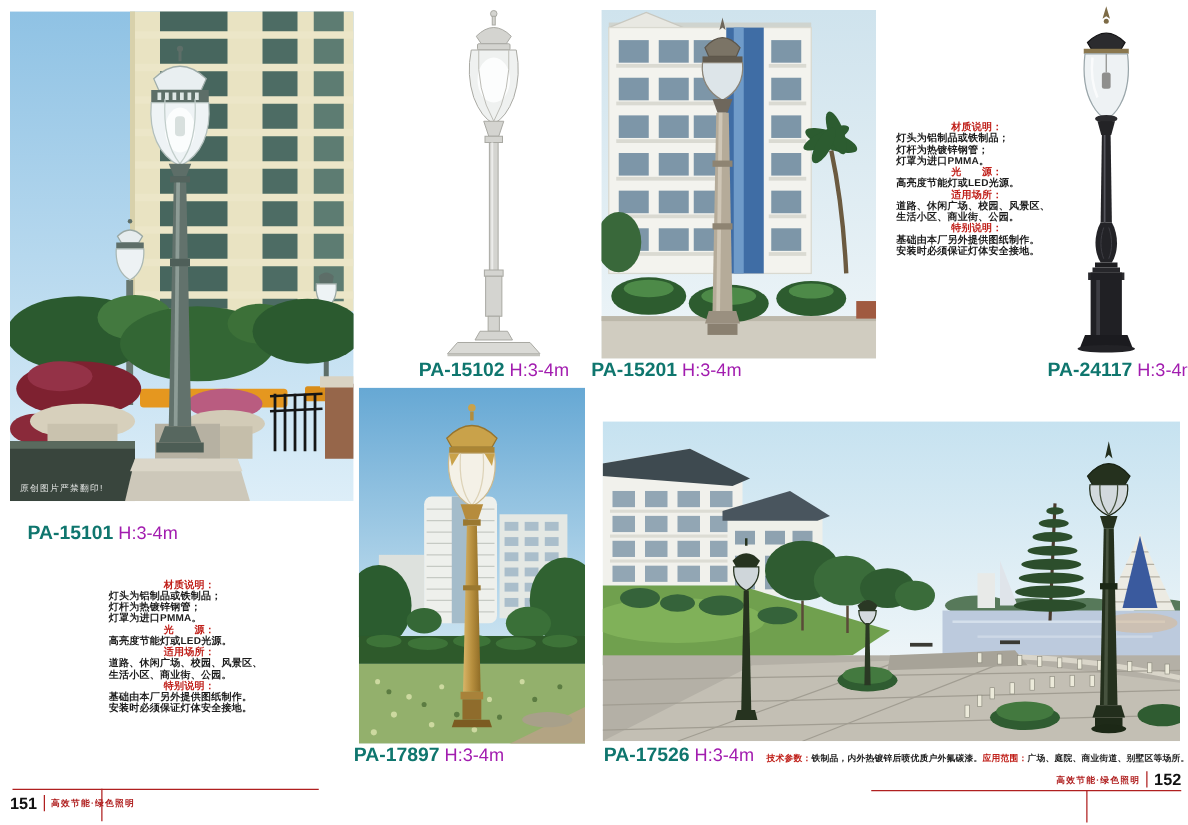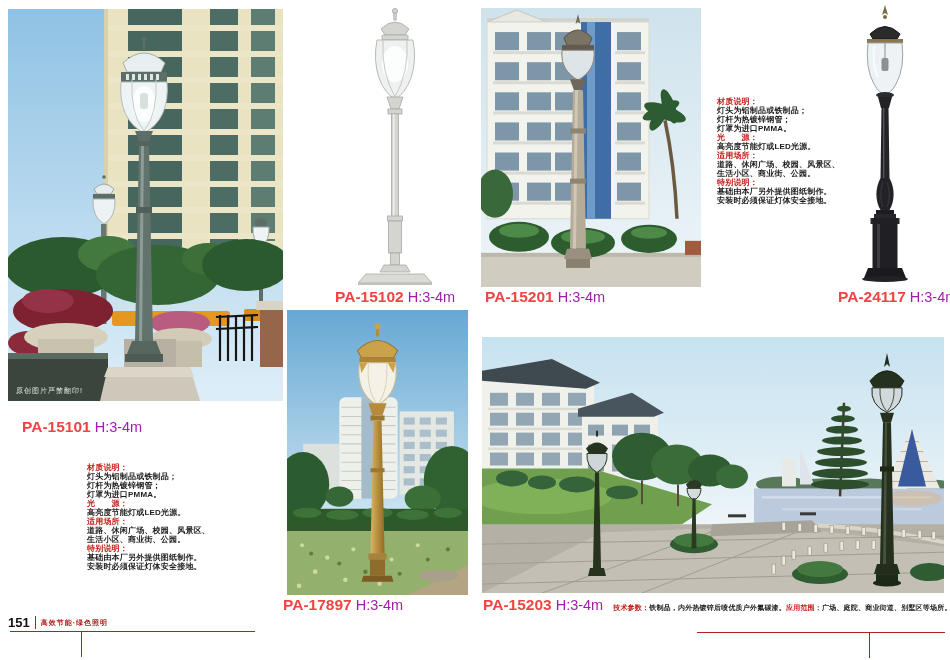--- a/index.html
+++ b/index.html
@@ -3,27 +3,27 @@
 <meta charset="utf-8">
 <style>
   html,body{margin:0;padding:0;background:#ffffff;}
   .page{position:relative;width:950px;height:660px;background:#ffffff;overflow:hidden;
         font-family:"Liberation Sans",sans-serif;}
   .photo{position:absolute;overflow:hidden;}
   .photo svg{display:block;width:100%;height:100%;}
   .fig{position:absolute;}
   .fig svg{display:block;width:100%;height:100%;}
   .plabel{position:absolute;white-space:nowrap;line-height:18px;}
-  .plabel .model{color:#ef4444;font-weight:bold;font-size:15.5px;}
+  .plabel .model{color:#0f766e;font-weight:bold;font-size:15.5px;}
   .plabel .h{color:#a21caf;font-size:14.5px;margin-left:4px;}
   .watermark{position:absolute;left:8px;top:377px;font-size:7px;color:rgba(255,255,255,.85);
              letter-spacing:1px;}
   .spec{position:absolute;font-size:8px;line-height:9px;font-weight:bold;color:#1c1c1c;
         letter-spacing:.2px;}
-  .spec .sh{color:#c0201a;}
+  .spec .sh{color:#c0201a;margin-left:44px;}
   .notes{font-size:7px;font-weight:bold;color:#222;margin-left:10px;letter-spacing:.2px;}
   .notes .nl{color:#c0201a;}
   .footer{position:absolute;display:flex;align-items:center;gap:5px;}
   .pagenum{font-size:13px;font-weight:bold;color:#111;}
   .slogan{font-size:7px;font-weight:bold;color:#b02020;letter-spacing:1px;}
   .vbar{width:1px;height:13px;background:#b02020;}
   .rule{position:absolute;height:0;border-top:1px solid #b02020;}
   .drop{position:absolute;width:1px;background:#b02020;}
 </style>
 </head>
@@ -262,21 +262,21 @@
       <path d="M81,42 Q79,62 97,72 Q115,62 113,42 Z" fill="#dde5e9" stroke="#8a8478"></path>
       <polygon points="89,71 105,71 101,82 93,82" fill="#6e675c"></polygon>
       <polygon points="92,82 102,82 105,240 89,240" fill="#b5ab99"></polygon>
       <polygon points="94,82 97,82 95,240 92,240" fill="#cfc6b6"></polygon>
       <rect x="89" y="120" width="16" height="5" fill="#8e8472"></rect>
       <rect x="89" y="170" width="16" height="5" fill="#8e8472"></rect>
       <polygon points="86,240 108,240 111,250 83,250" fill="#9a9080"></polygon>
       <rect x="85" y="250" width="24" height="9" fill="#8a8070"></rect>
     </svg>
   </figure>
-  <div class="plabel" style="left:473px;top:288px;margin-left:12px;">
+  <div class="plabel" style="left:473px;top:288px;">
     <span class="model">PA-15201</span><span class="h">H:3-4m</span>
   </div>
 
   <div class="spec" style="left:717px;top:97px;">
     <div class="sh">材质说明：</div>
     <div>灯头为铝制品或铁制品；</div>
     <div>灯杆为热镀锌钢管；</div>
     <div>灯罩为进口PMMA。</div>
     <div class="sh">光　　源：</div>
     <div>高亮度节能灯或LED光源。</div>
@@ -585,27 +585,32 @@
       <polygon points="398,76 412,76 409,86 401,86" fill="#25311e"></polygon>
       <polygon points="401,86 409,86 412,228 398,228" fill="#25311e"></polygon>
       <polygon points="403,86 405,86 404,228 401,228" fill="#46523e"></polygon>
       <rect x="398" y="130" width="14" height="5" fill="#1c2816"></rect>
       <polygon points="395,228 415,228 418,238 392,238" fill="#222e1c"></polygon>
       <rect x="394" y="238" width="22" height="8" fill="#1e2a18"></rect>
       <ellipse cx="405" cy="247" rx="14" ry="3.5" fill="#1c2816"></ellipse>
     </svg>
   </figure>
   <div class="plabel" style="left:483px;top:596px;">
-    <span class="model">PA-15203</span><span class="h">H:3-4m</span><span class="notes"><span class="nl">技术参数：</span><span>铁制品，内外热镀锌后喷优质户外氟碳漆。</span><span class="nl">应用范围：</span><span>广场、庭院、商业街道、别墅区等场所。</span></span>
-  </div>
-
-  <div class="footer" style="left:8px;top:615px;">
+    <span class="model">PA-17526</span><span class="h">H:3-4m</span><span class="notes"><span class="nl">技术参数：</span><span>铁制品，内外热镀锌后喷优质户外氟碳漆。</span><span class="nl">应用范围：</span><span>广场、庭院、商业街道、别墅区等场所。</span></span>
+  </div>
+
+  <div class="footer" style="left:8px;top:635px;">
     <span class="pagenum">151</span>
     <span class="vbar"></span>
     <span class="slogan">高效节能·绿色照明</span>
   </div>
   <div class="rule" style="left:10px;top:631px;width:245px;"></div>
   <div class="drop" style="left:81px;top:631px;height:26px;"></div>
 
+  <div class="footer" style="left:697px;top:616px;width:248px;justify-content:flex-end;">
+    <span class="slogan">高效节能·绿色照明</span>
+    <span class="vbar"></span>
+    <span class="pagenum">152</span>
+  </div>
   <div class="rule" style="left:697px;top:632px;width:248px;"></div>
   <div class="drop" style="left:869px;top:632px;height:26px;"></div>
 
 </div>
 
 </body></html>

